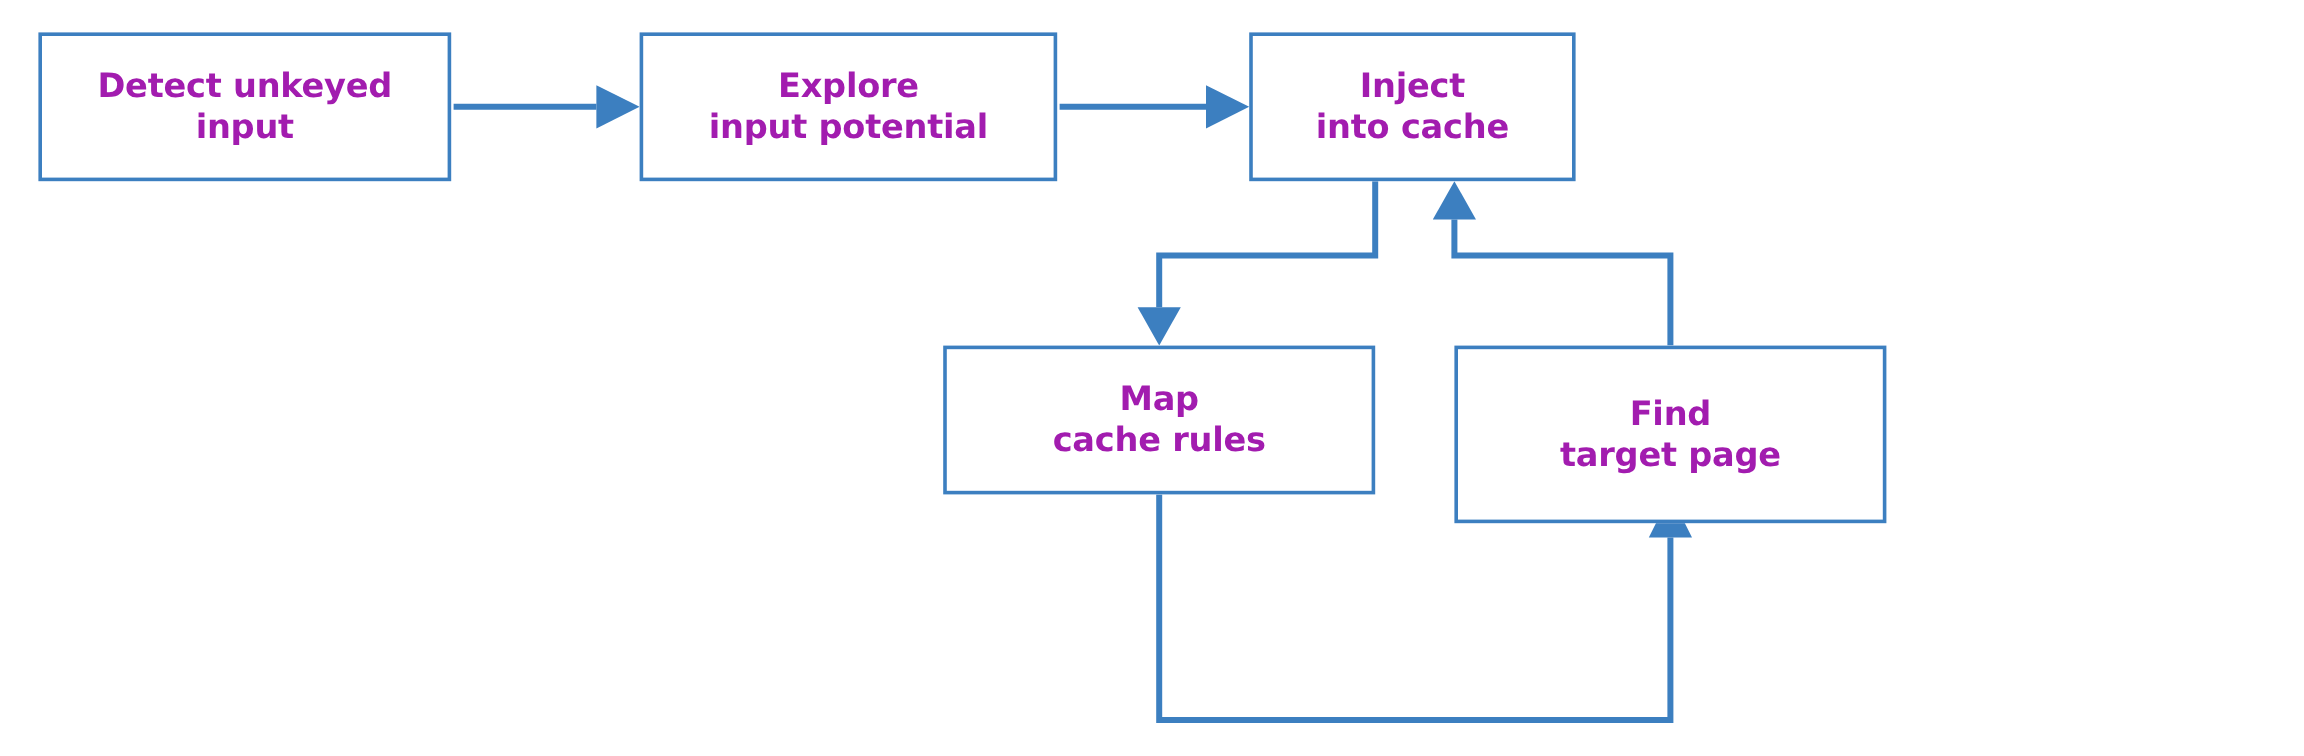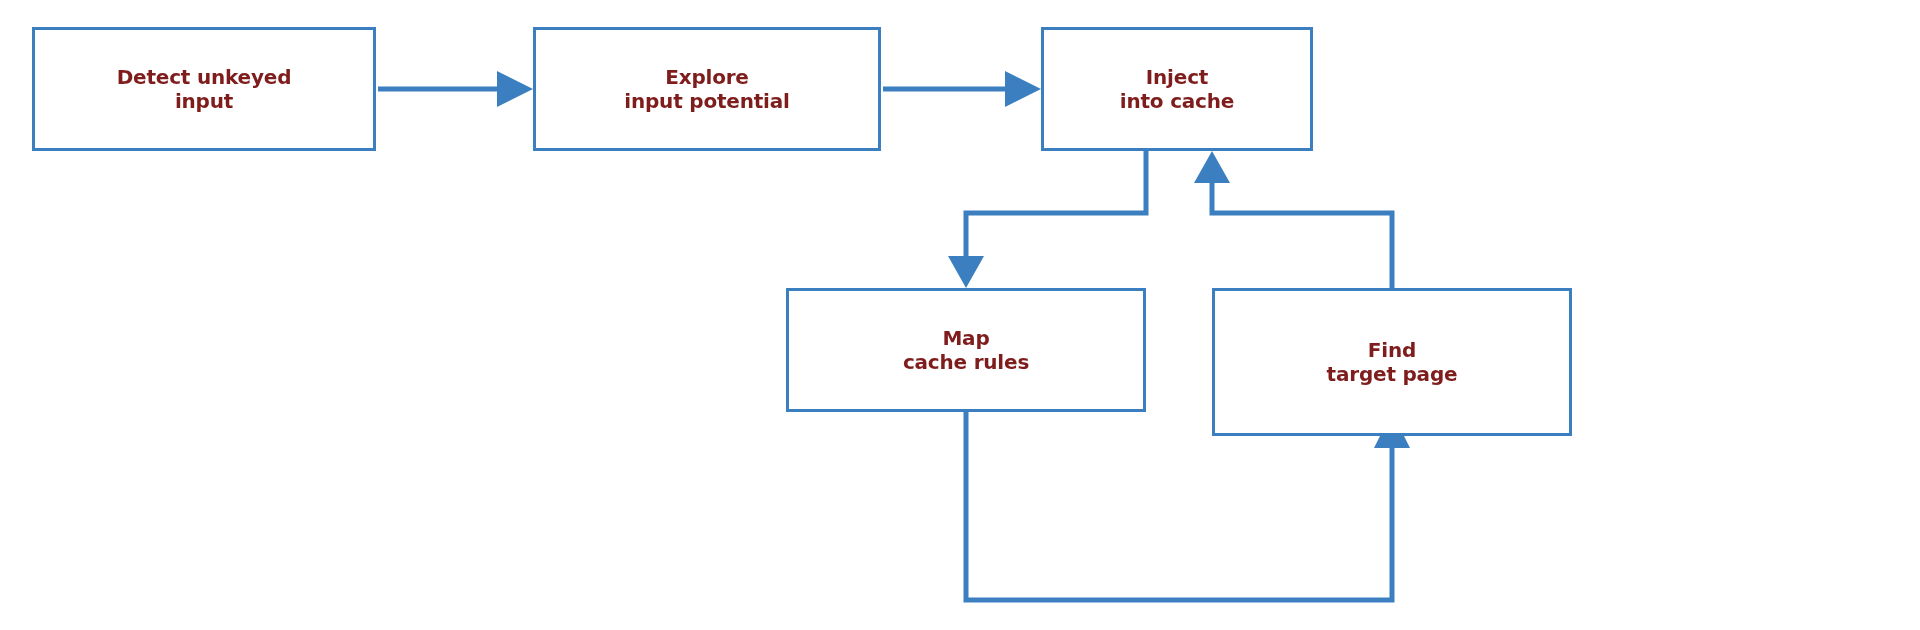--- a/index.html
+++ b/index.html
@@ -28,24 +28,24 @@
     position: absolute;
     box-sizing: border-box;
     border: 3px solid #3c7fc0;
     background: #ffffff;
     display: flex;
     align-items: center;
     justify-content: center;
     text-align: center;
   }
   .node-label {
-    color: #7f1d1d;
+    color: #a21caf;
     font-family: "DejaVu Sans", sans-serif;
     font-weight: bold;
-    font-size: 20px;
+    font-size: 28px;
     line-height: 1.22;
     letter-spacing: -0.2px;
     white-space: pre-line;
     padding: 0 10px;
   }
   
   #node-detect       { left: 32px;   top: 27px;  width: 344px; height: 124px; }
   #node-explore      { left: 533px;  top: 27px;  width: 348px; height: 124px; }
   #node-inject       { left: 1041px; top: 27px;  width: 272px; height: 124px; }
   #node-map          { left: 786px;  top: 288px; width: 360px; height: 124px; }

